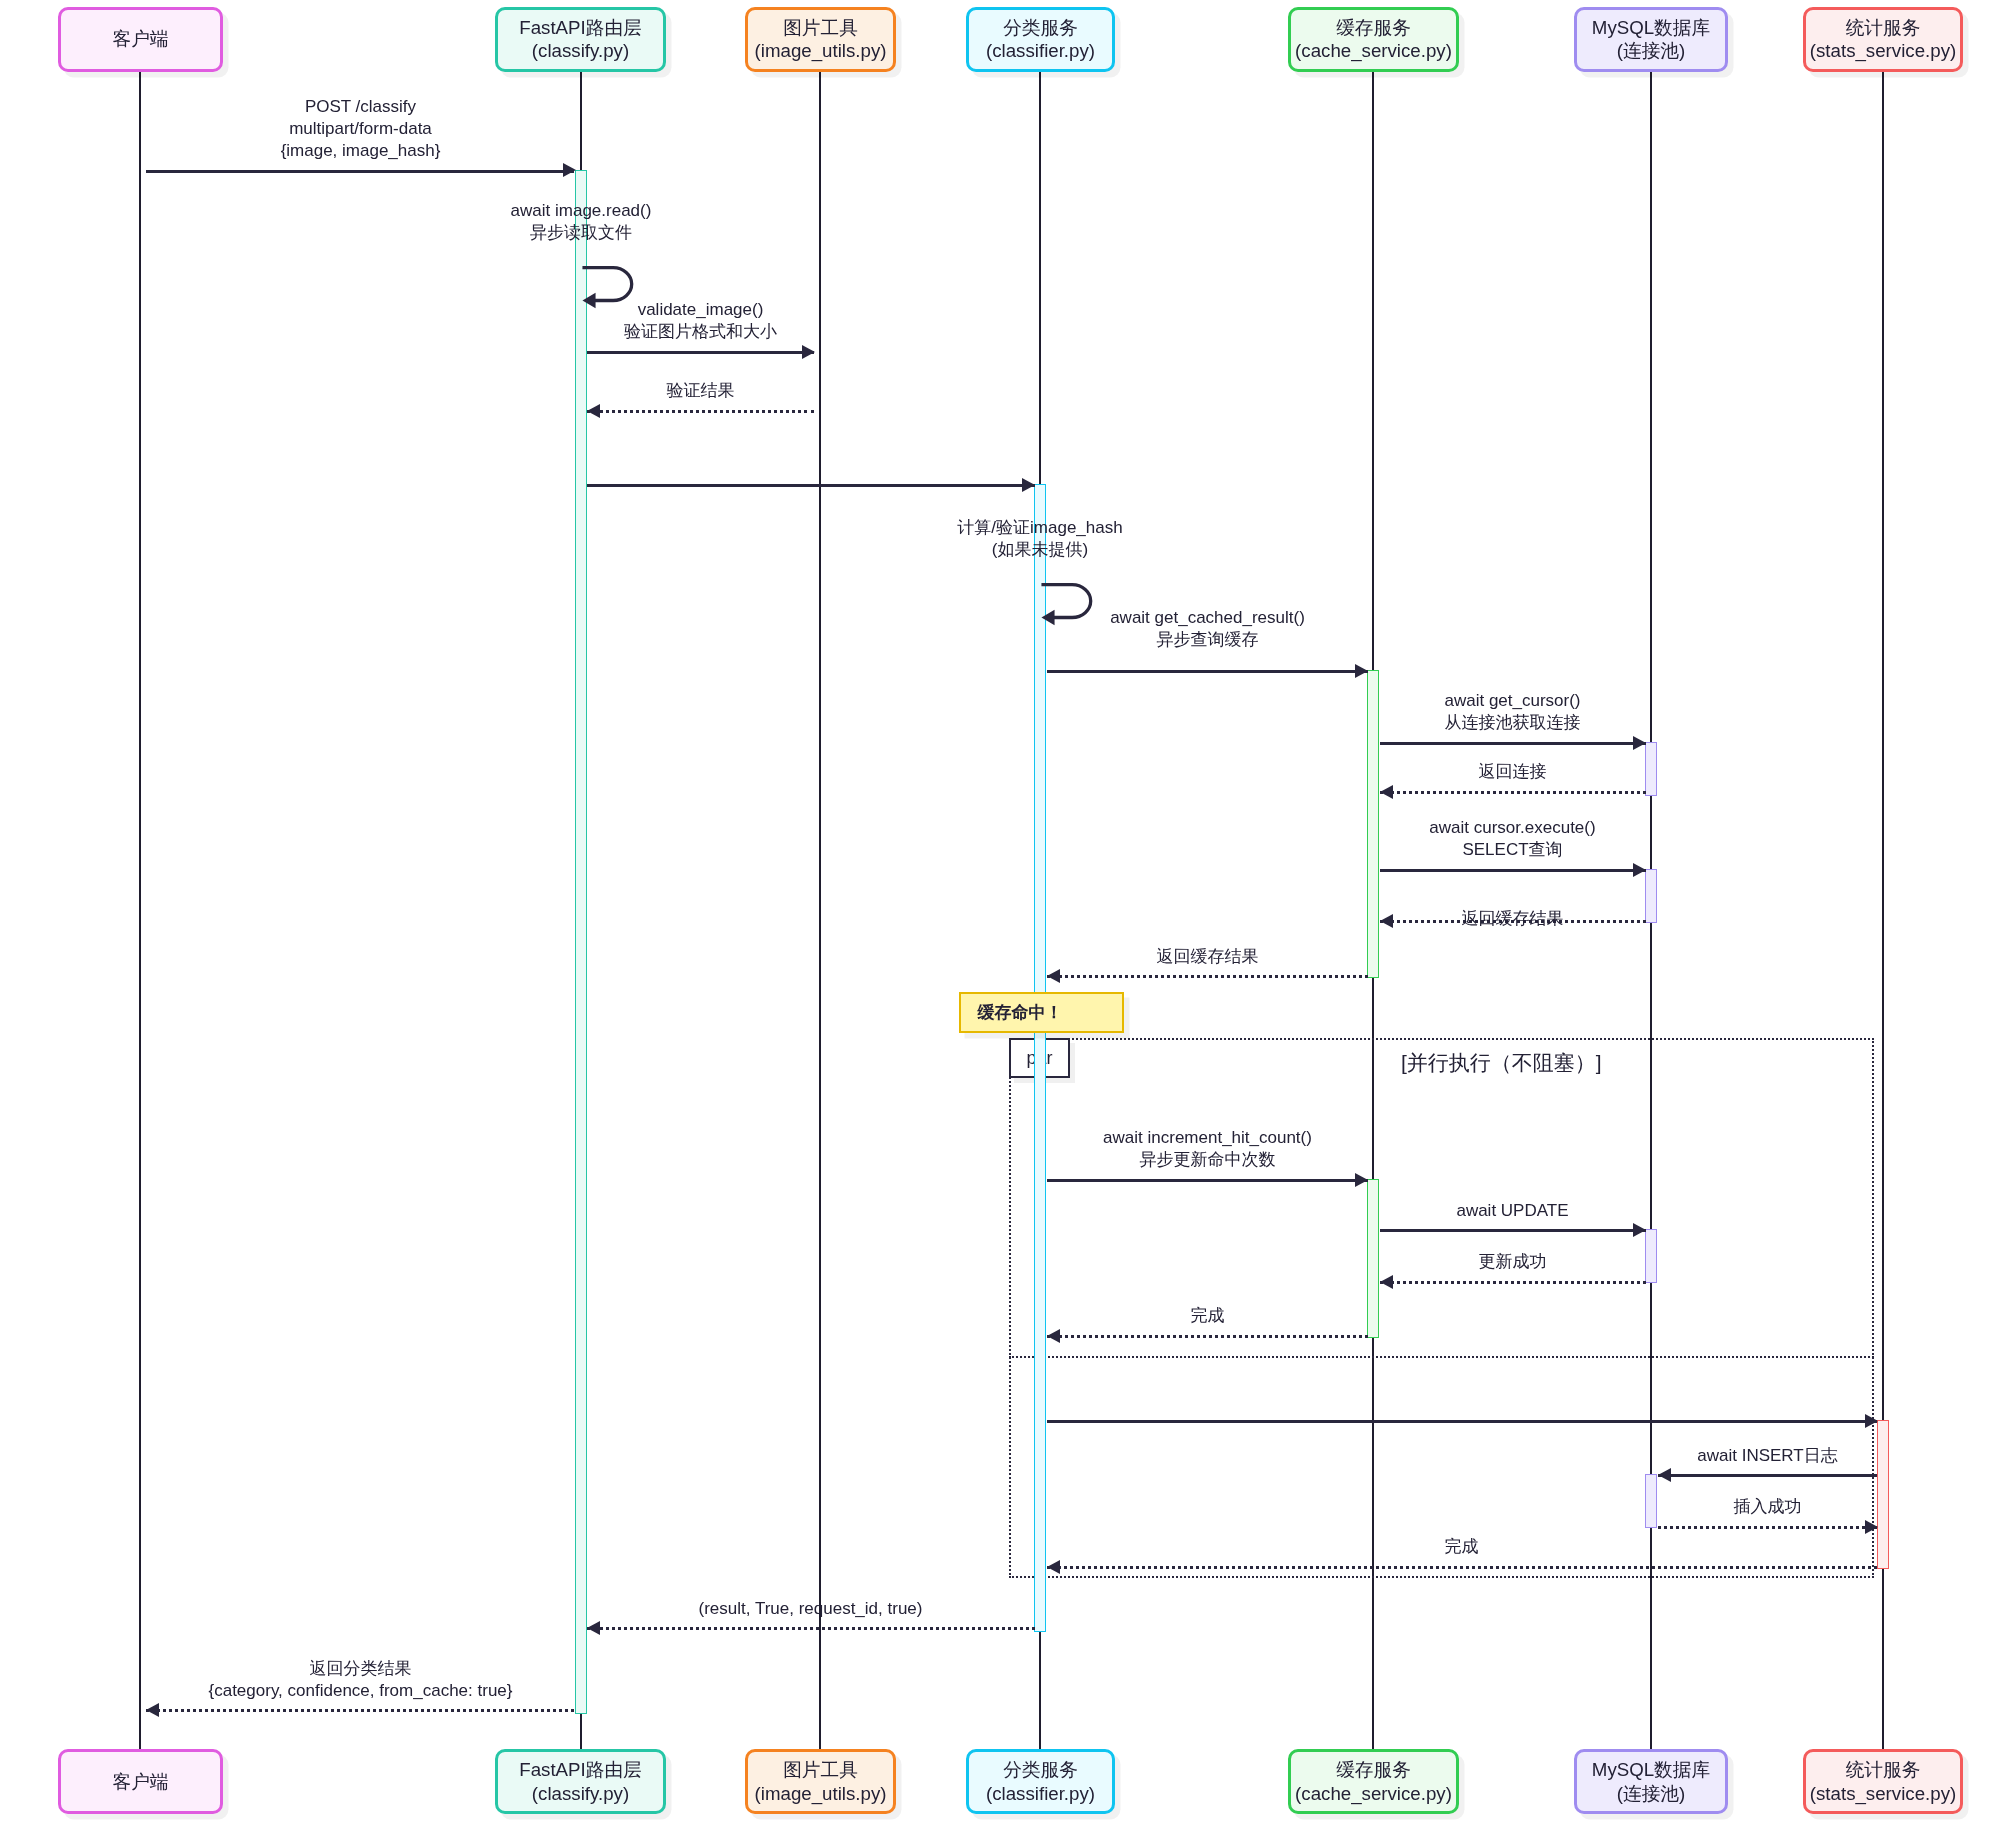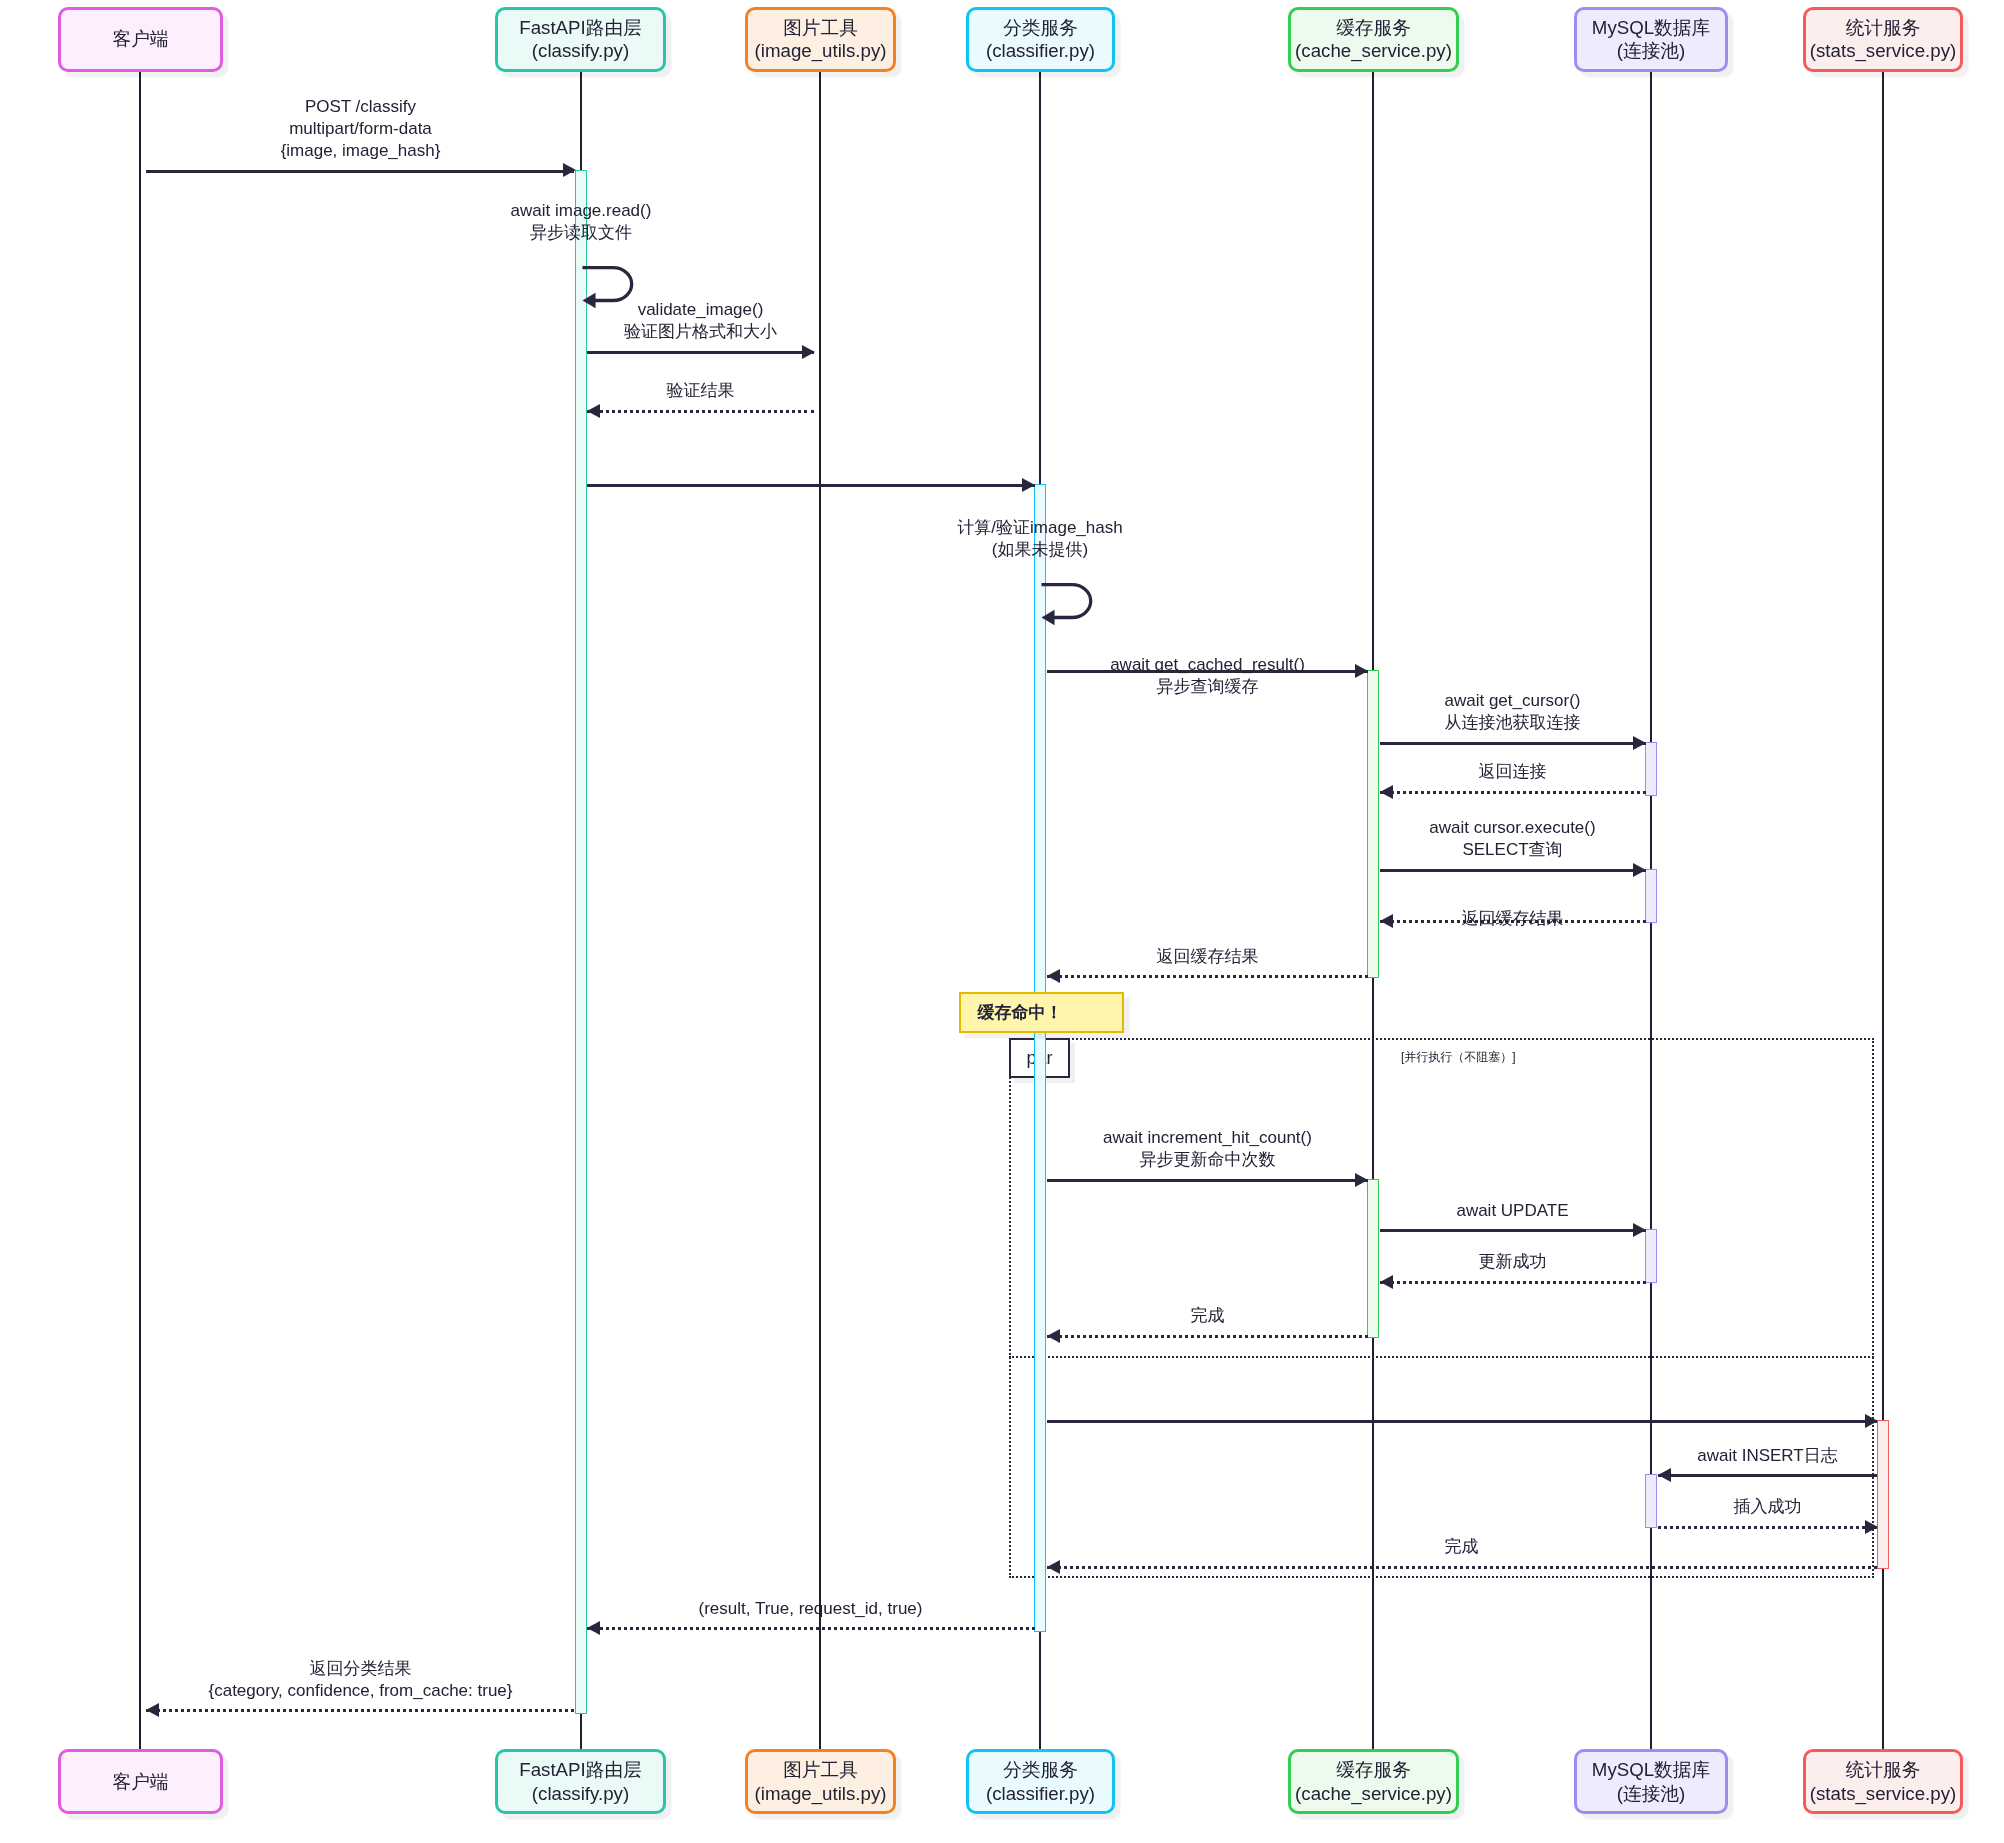--- a/index.html
+++ b/index.html
@@ -115,21 +115,21 @@
     border: 2.8px solid #29273d;
     font-size: 18px;
     color: #232135;
     display: flex;
     align-items: center;
     justify-content: center;
     box-shadow: 5px 5px 0 rgba(0,0,0,0.06);
   }
   .frame-cond {
     position: absolute;
-    font-size: 12px;
+    font-size: 21px;
     color: #232135;
     white-space: nowrap;
   }
 </style>
 </head>
 <body>
 
 <div id="canvas">
     <div class="lifeline" style="left: 139px; top: 72px; height: 1678px; background: rgb(31, 29, 46);"></div>
     <div class="lifeline" style="left: 580px; top: 72px; height: 1678px; background: rgb(31, 29, 46);"></div>
@@ -172,21 +172,21 @@
     <div class="msg" style="left: 587px; top: 484px; width: 448px;"></div>
     <div class="arrowhead right" style="left: 1022px; top: 478px;"></div>
     <div class="selfloop" style="left: 1038px; top: 577px; width: 66px; height: 52px;"><svg width="66" height="52" viewBox="0 0 120 95">
         <path d="M6 14 L62 14 A34 30 0 0 1 62 74 L22 74" fill="none" stroke="#29273d" stroke-width="6"></path>
         <path d="M30 60 L6 74 L30 88 Z" fill="#29273d"></path>
       </svg></div>
     <div class="msg-label" style="left: 875px; top: 517px; width: 330px;">计算/验证image_hash
 (如果未提供)</div>
     <div class="msg" style="left: 1047px; top: 670px; width: 321px;"></div>
     <div class="arrowhead right" style="left: 1355px; top: 664px;"></div>
-    <div class="msg-label" style="left: 877px; top: 654px; width: 661px;">await get_cached_result()
+    <div class="msg-label" style="left: 877px; top: 607px; width: 661px;">await get_cached_result()
 异步查询缓存</div>
     <div class="msg" style="left: 1380px; top: 742px; width: 266px;"></div>
     <div class="arrowhead right" style="left: 1633px; top: 736px;"></div>
     <div class="msg-label" style="left: 1182px; top: 690px; width: 661px;">await get_cursor()
 从连接池获取连接</div>
     <div class="msg dashed" style="left: 1380px; top: 791px; width: 266px;"></div>
     <div class="arrowhead left" style="left: 1380px; top: 785px;"></div>
     <div class="msg-label" style="left: 1182px; top: 761px; width: 661px;">返回连接</div>
     <div class="msg" style="left: 1380px; top: 869px; width: 266px;"></div>
     <div class="arrowhead right" style="left: 1633px; top: 863px;"></div>

